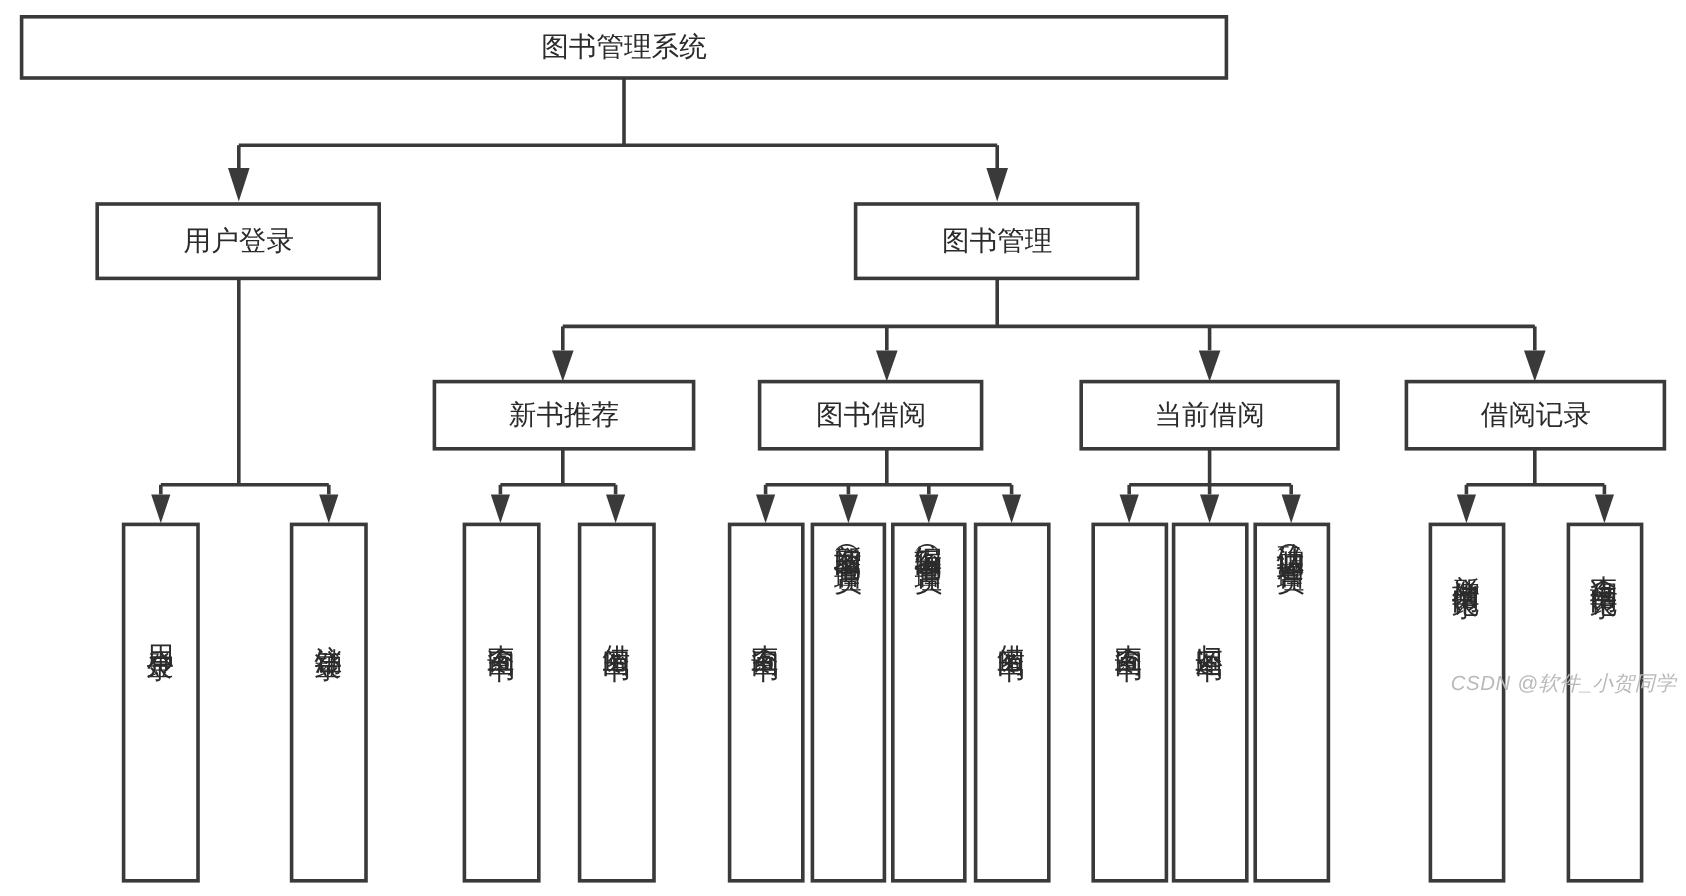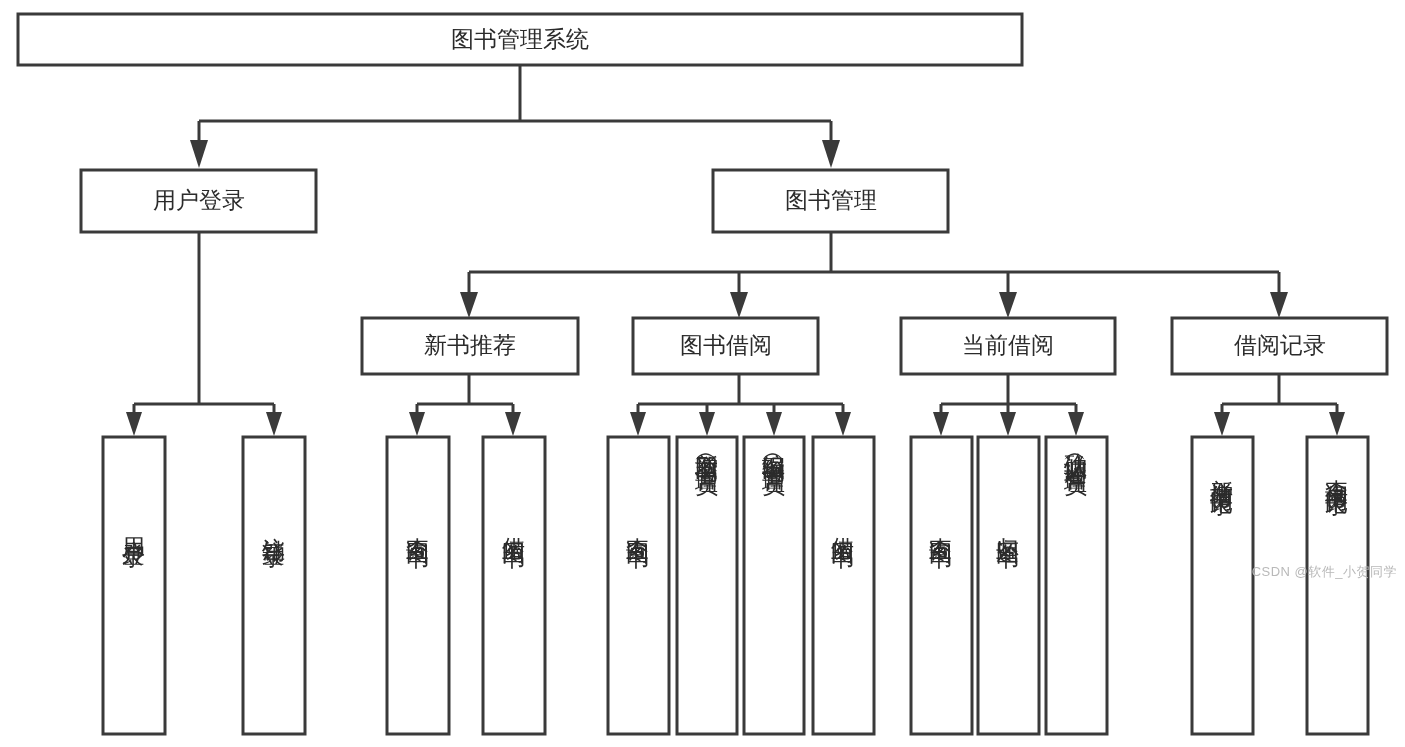--- a/index.html
+++ b/index.html
@@ -58,25 +58,26 @@
     text-orientation: upright;
     text-anchor: middle;
     white-space: pre;
     letter-spacing: 3px;
   }
   .watermark-text {
     position: absolute;
     right: 8px;
     bottom: 4px;
     font-family: "Liberation Sans", "DejaVu Sans", sans-serif;
-    font-size: 13px;
+    font-size: 17px;
     color: #b9b9b9;
     letter-spacing: 0.5px;
     user-select: none;
     white-space: nowrap;
+    font-style: italic;
   }
 </style>
 </head>
 <body>
 
 <div id="diagram-root">
 
   <svg class="diagram-canvas" viewBox="0 0 1405 747">
 
     <g>

